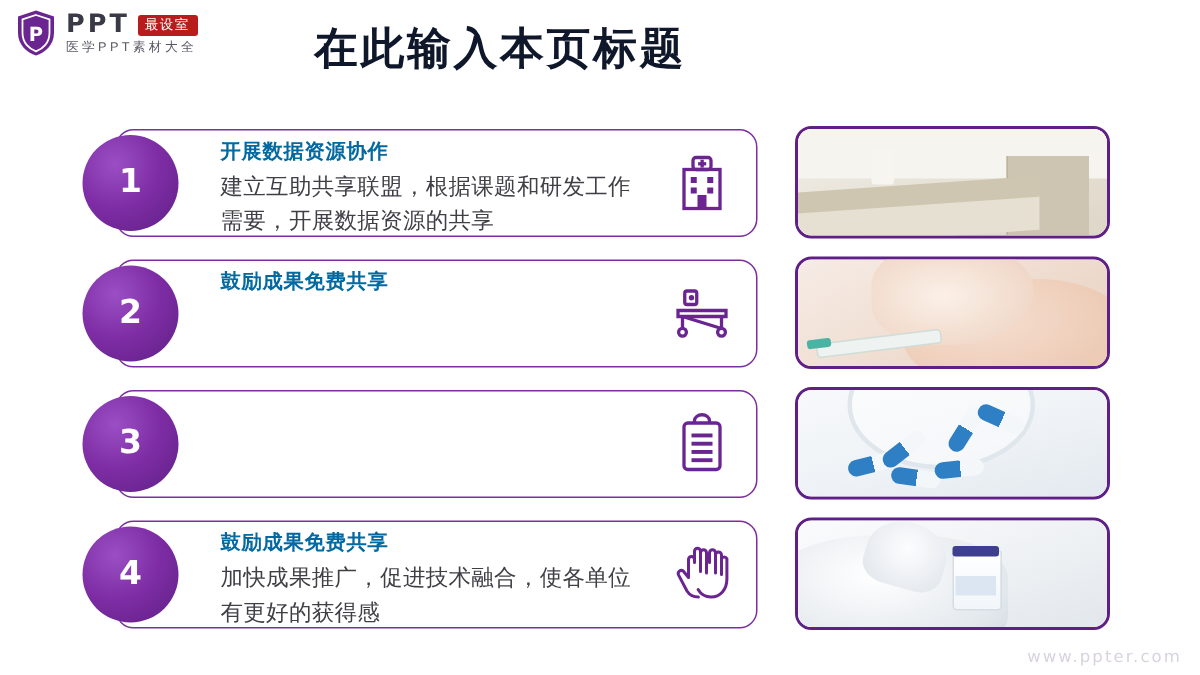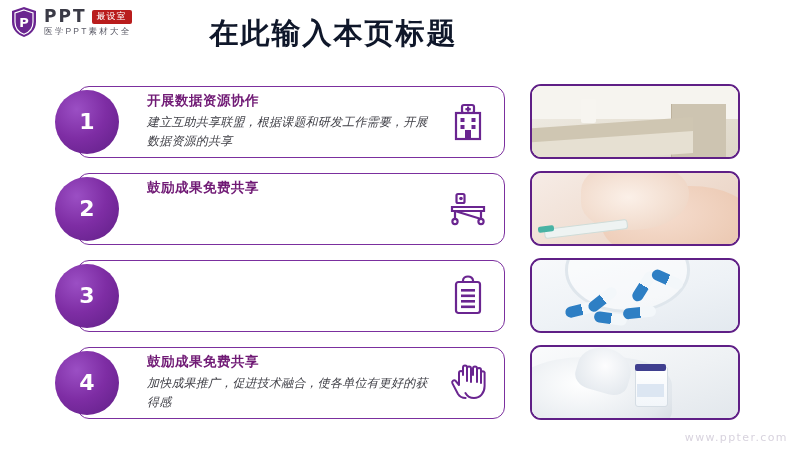--- a/index.html
+++ b/index.html
@@ -127,31 +127,30 @@
   }
   .row-text {
     position: absolute;
     left: 92px;
     top: 7px;
     right: 72px;
   }
   .row-title {
     font-size: 13.5px;
     font-weight: bold;
-    color: #701a75;
+    color: #0369a1;
     line-height: 1.2;
     margin-bottom: 4px;
     letter-spacing: 0.5px;
   }
   .row-desc {
-    font-size: 12px;
+    font-size: 15px;
     color: #3f3f46;
     line-height: 1.55;
     letter-spacing: 0.2px;
-    font-style: italic;
   }
   .row-icon {
     position: absolute;
     right: 14px;
     top: 13px;
     width: 46px;
     height: 46px;
     display: flex;
     align-items: center;
     justify-content: center;

